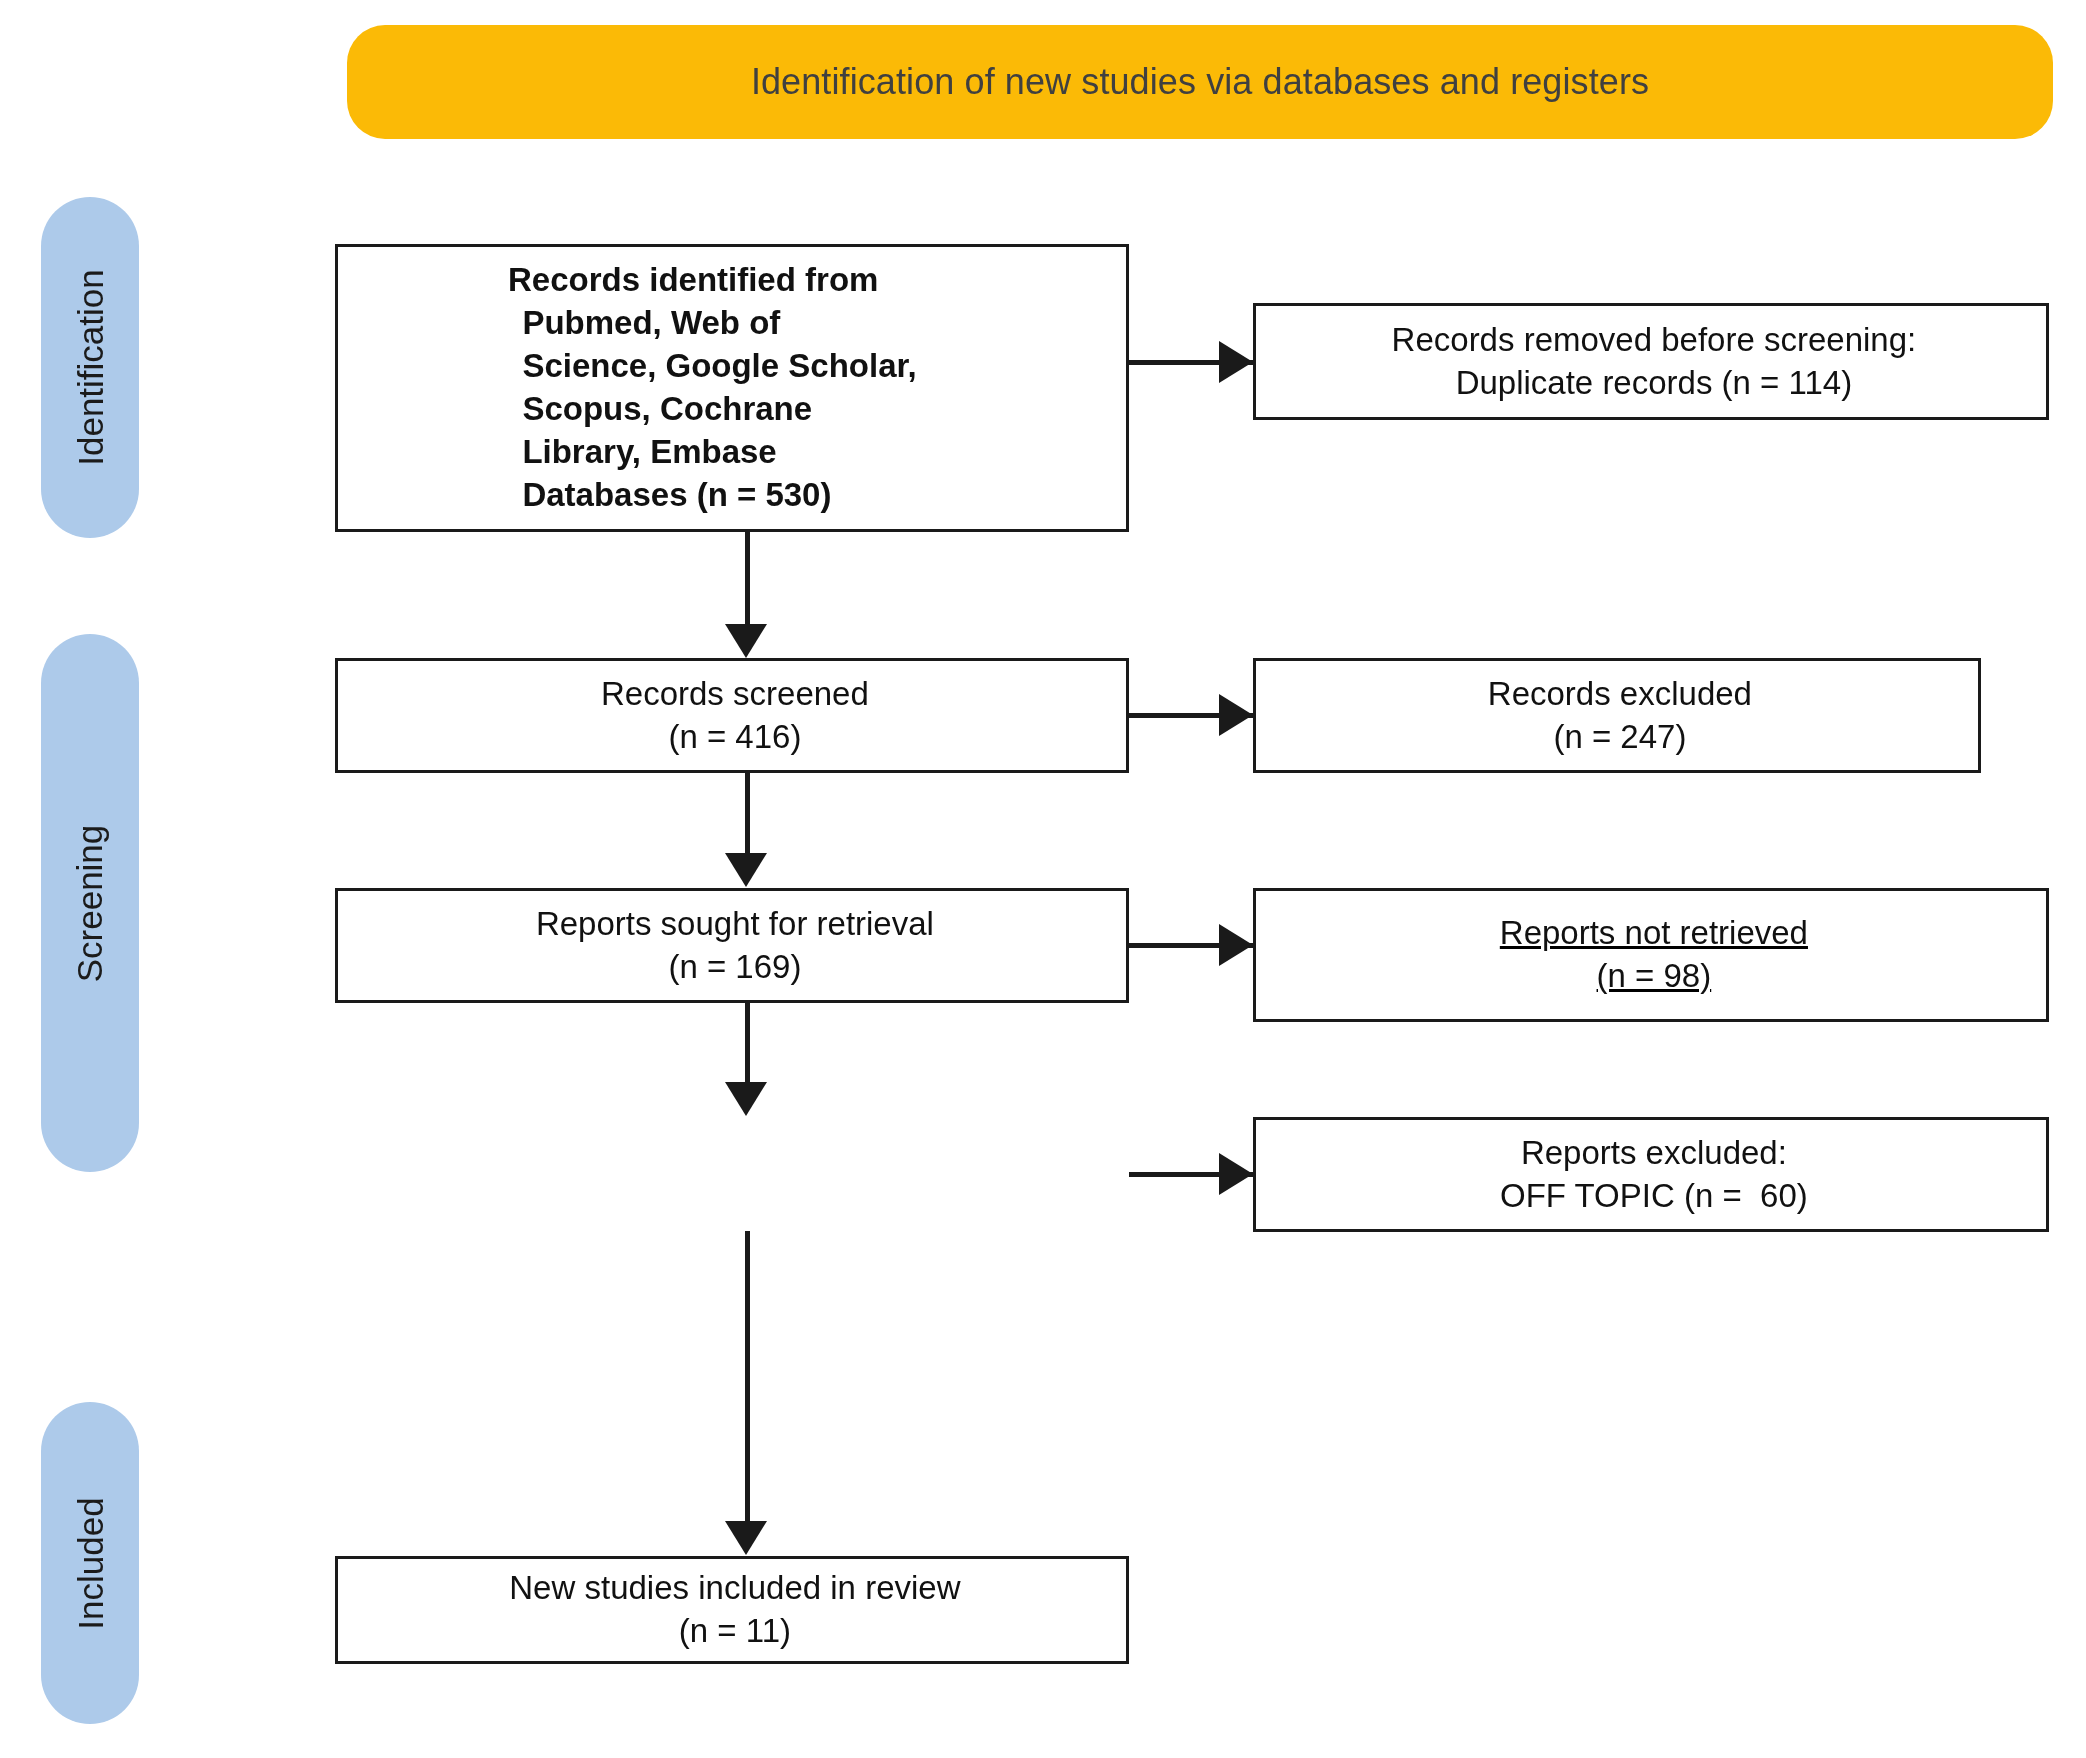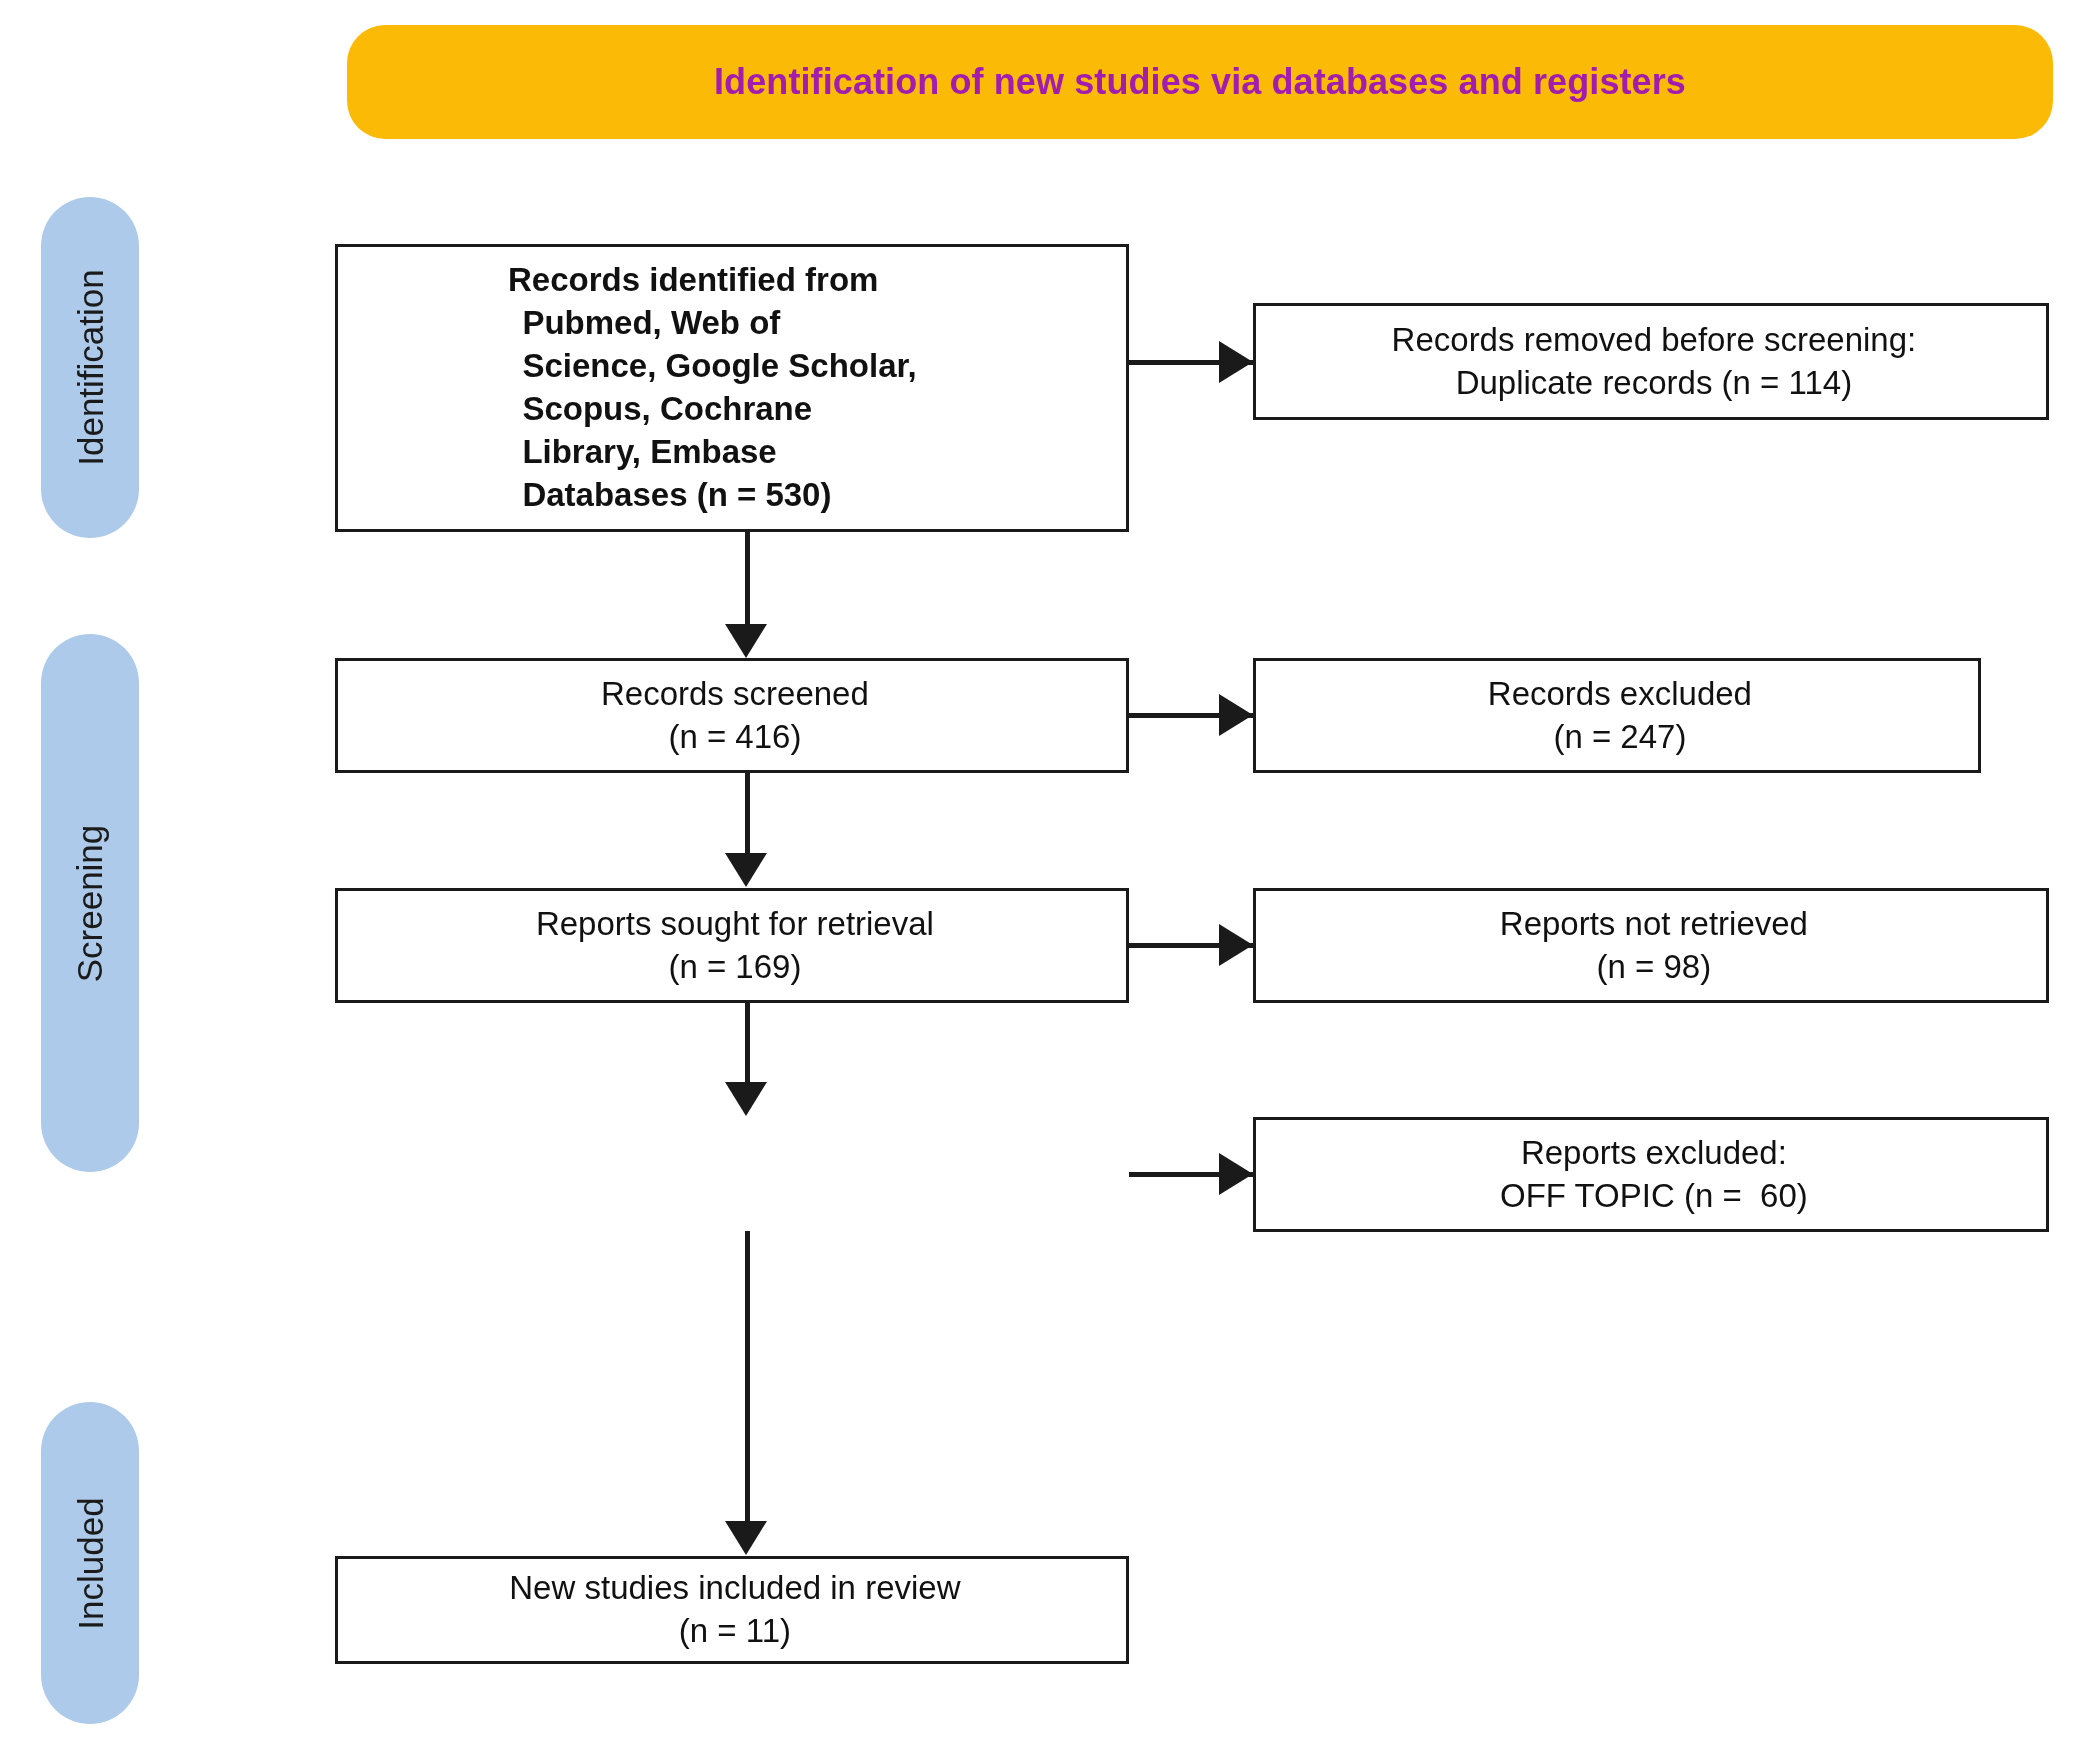--- a/index.html
+++ b/index.html
@@ -28,23 +28,23 @@
     width: 1706px;
     height: 114px;
     background: #fbba06;
     border-radius: 38px;
     display: flex;
     align-items: center;
     justify-content: center;
   }
   .header-banner .banner-text {
     font-size: 36px;
-    color: #a21caf;
+    color: #404040;
     letter-spacing: 0.1px;
-    font-weight: 700;
+    font-weight: 400;
     line-height: 1.1;
     text-align: center;
   }
 
   
   .stage-pill {
     position: absolute;
     left: 41px;
     width: 98px;
     background: #adcaea;
@@ -98,21 +98,21 @@
   
   #box-identified       { left: 335px; top: 244px;  width: 794px; height: 288px; }
   #box-screened         { left: 335px; top: 658px; width: 794px; height: 115px; }
   #box-sought           { left: 335px; top: 888px; width: 794px; height: 115px; align-items: center; }
   #box-assessed         { left: 335px; top: 1117px; width: 794px; height: 115px; }
   #box-included         { left: 335px; top: 1556px; width: 794px; height: 108px; }
 
   
   #box-removed          { left: 1253px; top: 303px;  width: 796px; height: 117px; }
   #box-excluded-records { left: 1253px; top: 658px; width: 728px; height: 115px; }
-  #box-not-retrieved    { left: 1253px; top: 888px; width: 796px; height: 115px; }
+  #box-not-retrieved    { left: 1253px; top: 888px; width: 796px; height: 134px; text-decoration: underline; }
   #box-excluded-reports { left: 1253px; top: 1117px; width: 796px; height: 115px; }
 
   
   .conn-v {
     position: absolute;
     width: 4.6px;
     background: #1a1a1a;
     left: 745px;
   }
   .conn-h {

